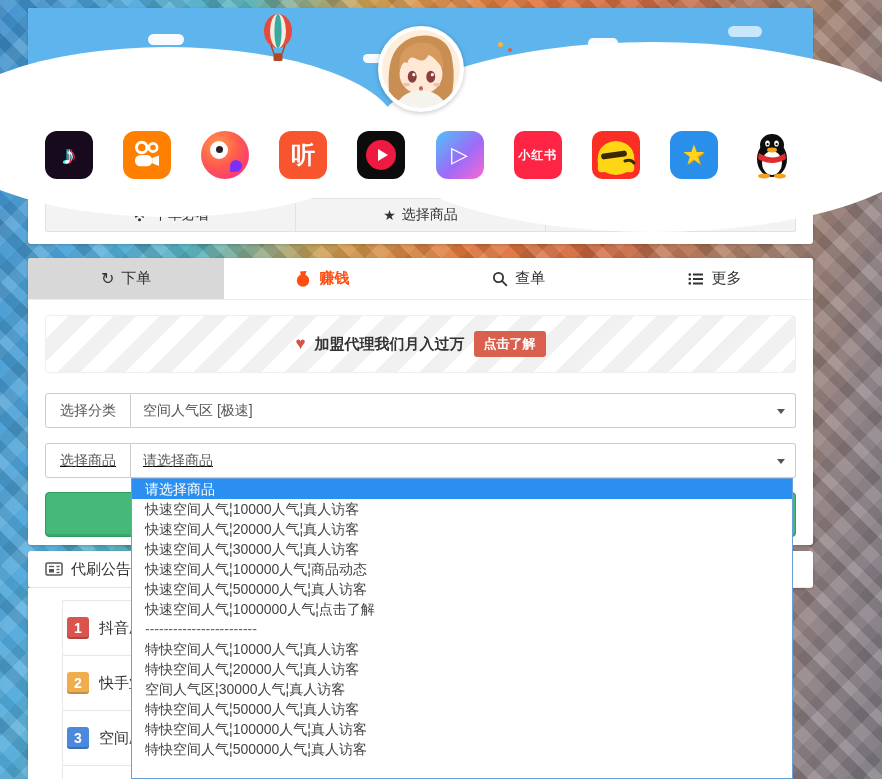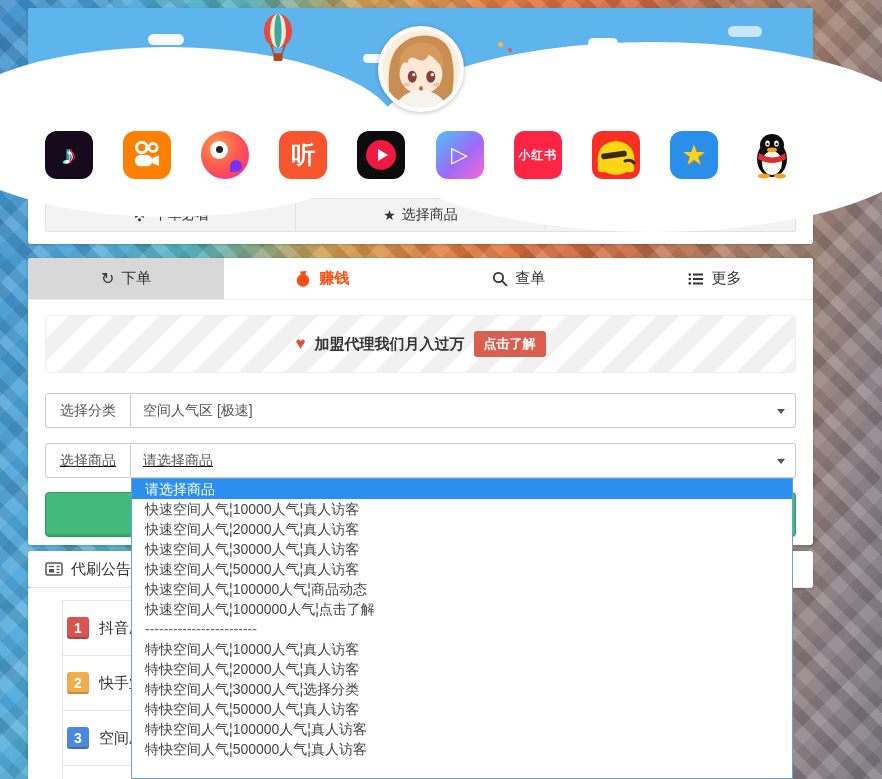--- a/index.html
+++ b/index.html
@@ -322,25 +322,25 @@
         
       </div>
     </div>
   </div>
 
   <div class="dropdown">
     <div class="opt selected">请选择商品</div>
     <div class="opt">快速空间人气¦10000人气¦真人访客</div>
     <div class="opt">快速空间人气¦20000人气¦真人访客</div>
     <div class="opt">快速空间人气¦30000人气¦真人访客</div>
-    <div class="opt">快速空间人气¦50000人气¦真人访客</div>
     <div class="opt">快速空间人气¦100000人气¦商品动态</div>
+    <div class="opt">快速空间人气¦500000人气¦真人访客</div>
     <div class="opt">快速空间人气¦1000000人气¦点击了解</div>
     <div class="opt sep">------------------------</div>
     <div class="opt">特快空间人气¦10000人气¦真人访客</div>
     <div class="opt">特快空间人气¦20000人气¦真人访客</div>
-    <div class="opt">特快空间人气¦30000人气¦选择分类</div>
+    <div class="opt">空间人气区¦30000人气¦真人访客</div>
     <div class="opt">特快空间人气¦50000人气¦真人访客</div>
     <div class="opt">特快空间人气¦100000人气¦真人访客</div>
     <div class="opt">特快空间人气¦500000人气¦真人访客</div>
   </div>
 
 </div>
 
 </body></html>

